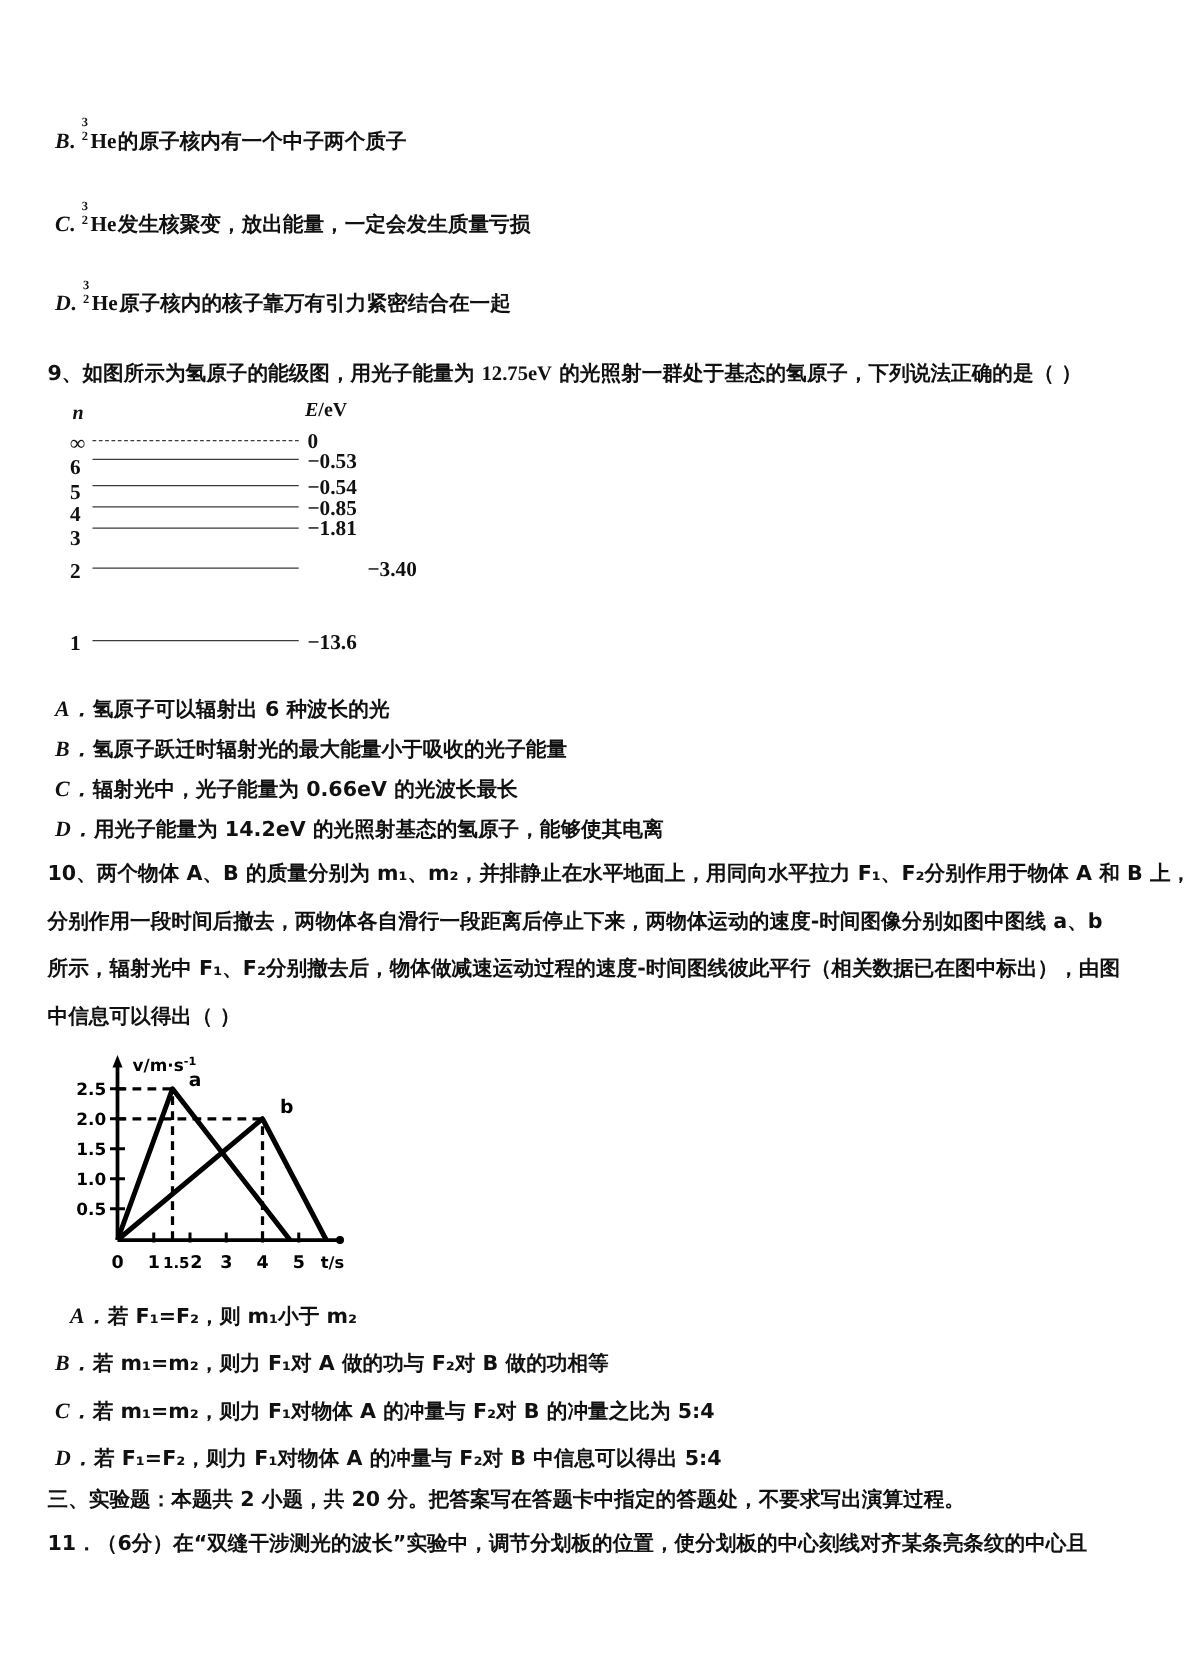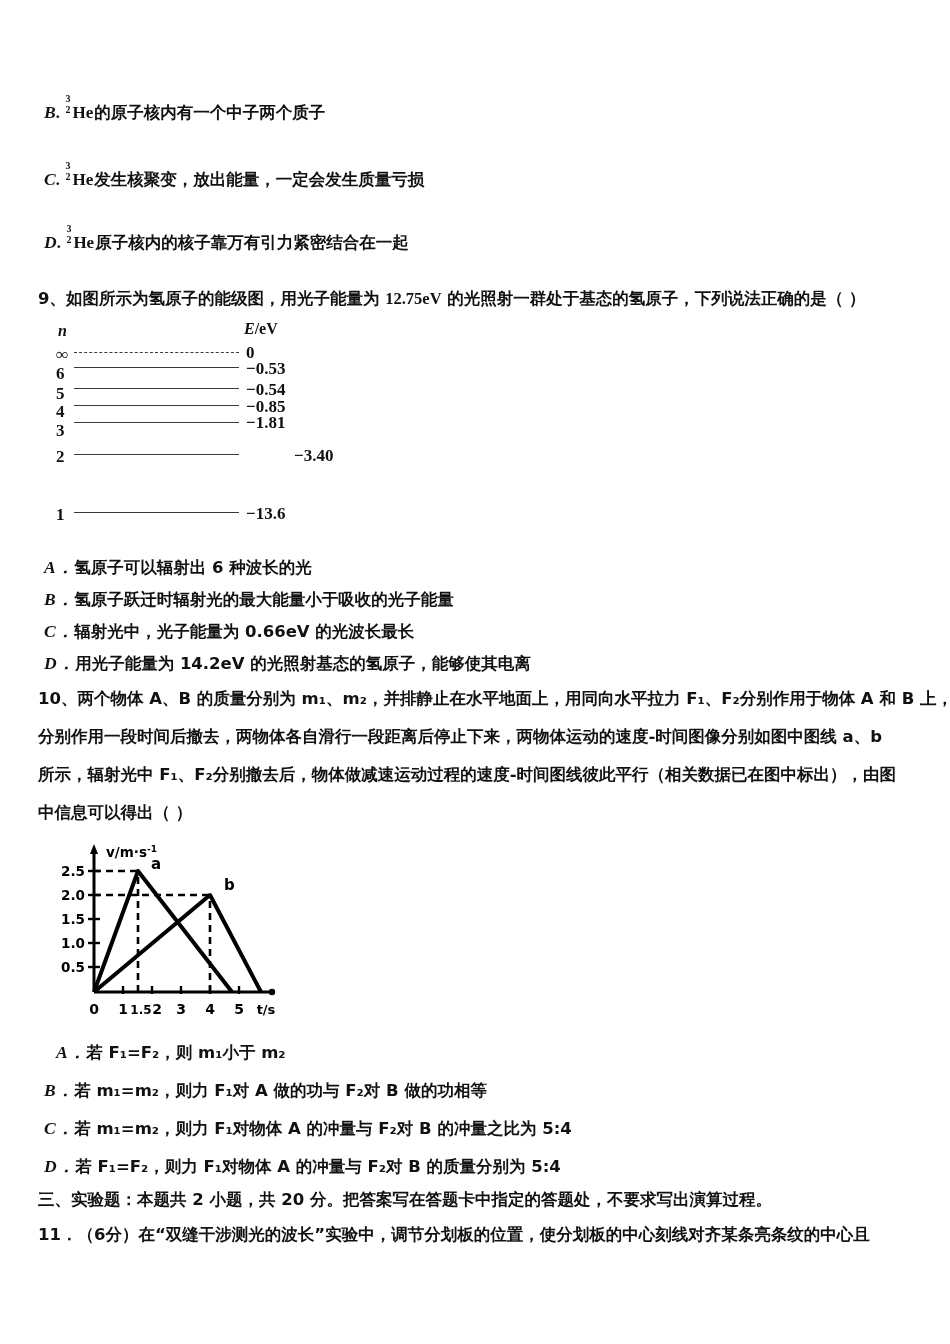--- a/index.html
+++ b/index.html
@@ -333,19 +333,19 @@
   <div class="opt-line" style="left:44px; top:1042px;margin-left:12px;">
     <span class="opt-label ser ital">A．</span><span class="cn">若 F₁=F₂，则 m₁小于 m₂</span>
   </div>
   <div class="opt-line" style="left:44px; top:1080px;">
     <span class="opt-label ser ital">B．</span><span class="cn">若 m₁=m₂，则力 F₁对 A 做的功与 F₂对 B 做的功相等</span>
   </div>
   <div class="opt-line" style="left:44px; top:1118px;">
     <span class="opt-label ser ital">C．</span><span class="cn">若 m₁=m₂，则力 F₁对物体 A 的冲量与 F₂对 B 的冲量之比为 5:4</span>
   </div>
   <div class="opt-line" style="left:44px; top:1156px;">
-    <span class="opt-label ser ital">D．</span><span class="cn">若 F₁=F₂，则力 F₁对物体 A 的冲量与 F₂对 B 的质量分别为 5:4</span>
+    <span class="opt-label ser ital">D．</span><span class="cn">若 F₁=F₂，则力 F₁对物体 A 的冲量与 F₂对 B 中信息可以得出 5:4</span>
   </div>
 
   <div class="sec-head" style="left:38px; top:1189px;">三、实验题：本题共 2 小题，共 20 分。把答案写在答题卡中指定的答题处，不要求写出演算过程。</div>
   <div class="sec-head" style="left:38px; top:1224px;">11．（6分）在“双缝干涉测光的波长”实验中，调节分划板的位置，使分划板的中心刻线对齐某条亮条纹的中心且</div>
 
 </div>
 
 </body></html>

